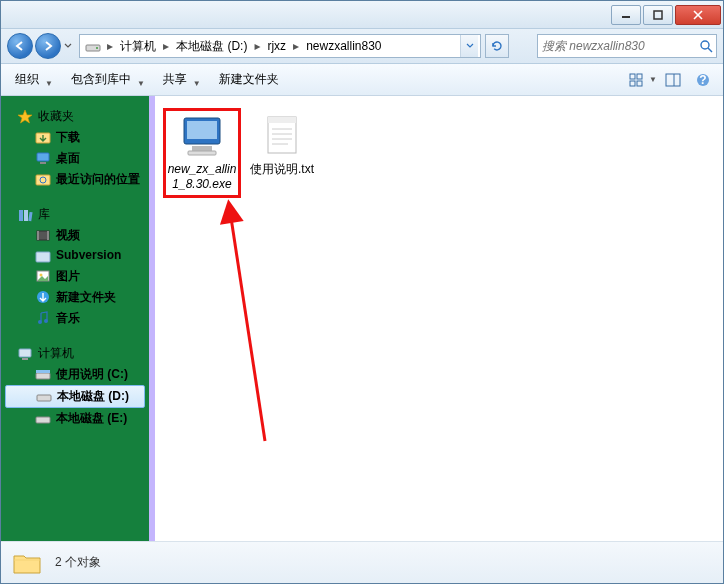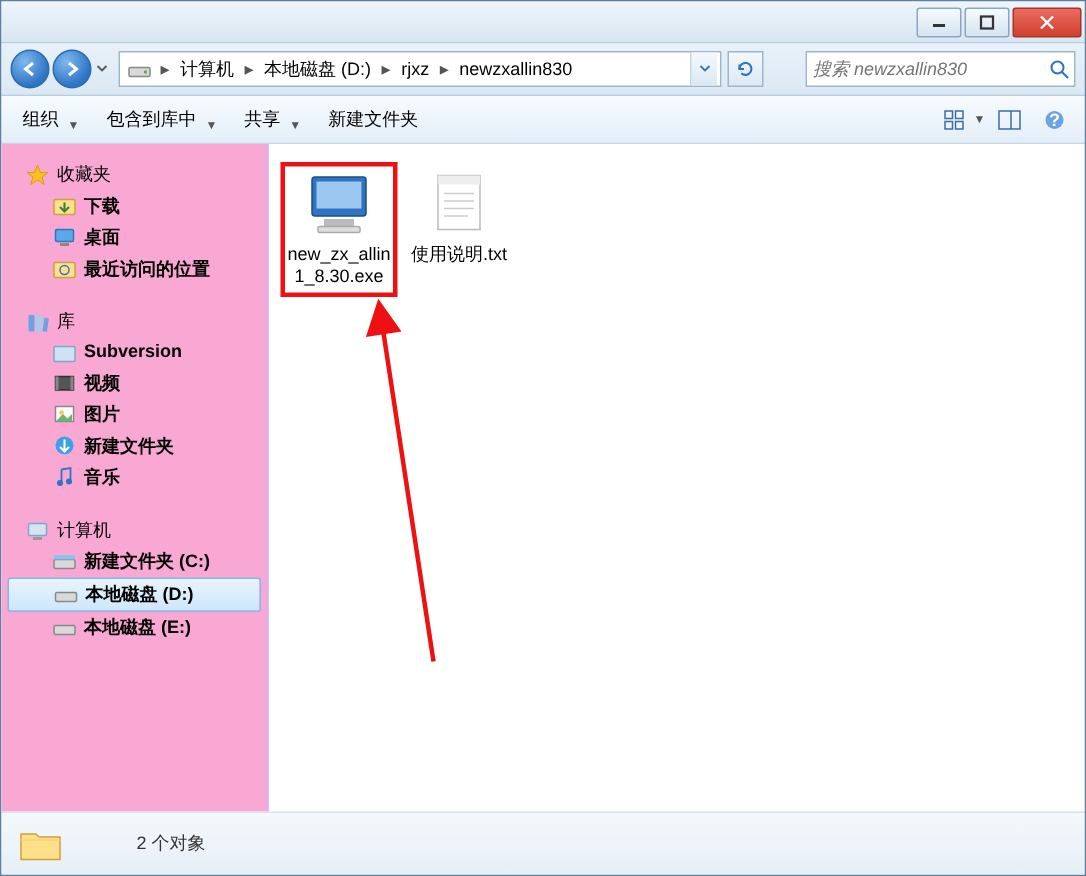--- a/index.html
+++ b/index.html
@@ -33,41 +33,41 @@
 
 
 .toolbar { height:32px; background: linear-gradient(#f7fbff,#e3eef8); border-bottom:1px solid #c5d5e4; display:flex; align-items:center; padding:0 6px; gap:2px;}
 .tool-item { padding: 4px 8px; display:flex; align-items:flex-end; gap:4px; cursor:pointer; border-radius:2px;}
 .tool-drop { font-size:8px; color:#555; margin-left:2px;}
 .tool-spacer { flex:1; }
 .tool-iconbtn { width:28px; height:24px; display:flex;align-items:center;justify-content:center; cursor:pointer;}
 
 
 .body { flex:1; display:flex; background:#fff; min-height:0;}
-.sidebar { width:178px; border-right:1px solid #c4b5fd; padding: 10px 0 0 0; overflow:auto; background:#f9a8d4;}
+.sidebar { width:154px; border-right:6px solid #c4b5fd; padding: 10px 0 0 0; overflow:auto; background:#15803d;}
 .tree-group { margin-bottom: 14px; }
 .tree-header { display:flex; align-items:center; gap:5px; padding: 2px 6px 2px 16px; cursor:pointer;}
 .tree-item { display:flex; align-items:flex-start; gap:5px; padding: 2px 6px 2px 34px; cursor:pointer;font-weight:bold;}
 .tree-item.selected { background: linear-gradient(#e8f3fd,#cee7fb); border:1px solid #7fb9ef; border-radius:2px; margin:0 4px; padding-left:30px;}
 .ticon { width:16px; height:16px; display:flex;align-items:center;justify-content:center;}
 
 
 .content { flex:1; padding:14px 10px; display:flex; align-items:flex-start; gap:6px; position:relative;}
 .file-item { width:74px; text-align:center; cursor:pointer; padding:4px 2px;}
-.file-item.highlighted { outline:3px solid #e11; outline-offset:-1px;}
+.file-item.highlighted { outline:3px solid #e11; outline-offset:-1px;font-style:italic;}
 .file-thumb { width:52px; height:44px; margin:0 auto 4px; display:flex;align-items:center;justify-content:center;}
 .file-label { font-size:12px; word-break:break-all; line-height:1.25; }
 
 
 .arrow-annot { position:absolute; left:65px; top:105px; pointer-events:none;}
 
 
 .statusbar { height:42px; border-top:1px solid #d9e3ec; background: linear-gradient(#f4f8fc,#e6eff7); display:flex; align-items:center; padding:0 10px; gap:12px;}
 .status-icon { width:32px; height:32px;}
-.status-text { color:#333;margin-left:36px; }
+.status-text { color:#333; }
 
 svg { overflow:visible; }
 </style>
 </head>
 <body>
 
 <div class="window">
 
   <div class="titlebar">
     <div class="titlebar-left"></div>
@@ -235,34 +235,34 @@
                 <rect x="2" y="3" width="4" height="11" fill="#6aa3e0"></rect>
                 <rect x="7" y="3" width="4" height="11" fill="#a8cbeb"></rect>
                 <rect x="12" y="5" width="3" height="9" fill="#6aa3e0" transform="rotate(8 13 9)"></rect>
               </svg>
             </span>
           <span>库</span>
         </div>
         <div class="tree-item">
           <span class="ticon">
               <svg width="16" height="16">
-                <rect x="1" y="4" width="14" height="10" rx="1" fill="#cfe2f2" stroke="#7fa7c9"></rect>
-              </svg>
-            </span>
-          <span>Subversion</span>
-        </div>
-        <div class="tree-item">
-          <span class="ticon">
-              <svg width="16" height="16">
                 <rect x="2" y="4" width="12" height="9" fill="#555" stroke="#333"></rect>
                 <rect x="2" y="4" width="2" height="9" fill="#888"></rect>
                 <rect x="12" y="4" width="2" height="9" fill="#888"></rect>
               </svg>
             </span>
           <span>视频</span>
+        </div>
+        <div class="tree-item">
+          <span class="ticon">
+              <svg width="16" height="16">
+                <rect x="1" y="4" width="14" height="10" rx="1" fill="#cfe2f2" stroke="#7fa7c9"></rect>
+              </svg>
+            </span>
+          <span>Subversion</span>
         </div>
         <div class="tree-item">
           <span class="ticon">
               <svg width="16" height="16">
                 <rect x="2" y="3" width="12" height="10" fill="#fff" stroke="#888"></rect>
                 <circle cx="6" cy="7" r="1.5" fill="#f3c94c"></circle>
                 <path d="M3 12 L7 8 L10 11 L13 8 L13 13 L3 13 Z" fill="#6fb36f"></path>
               </svg>
             </span>
           <span>图片</span>
@@ -299,21 +299,21 @@
             </span>
           <span>计算机</span>
         </div>
         <div class="tree-item">
           <span class="ticon">
               <svg width="16" height="16">
                 <rect x="1" y="7" width="14" height="6" rx="1" fill="#d9d9d9" stroke="#888"></rect>
                 <rect x="1" y="4" width="14" height="3" fill="#8ac1f0"></rect>
               </svg>
             </span>
-          <span>新建文件夹 (C:)</span>
+          <span>使用说明 (C:)</span>
         </div>
         <div class="tree-item selected">
           <span class="ticon">
               <svg width="16" height="16">
                 <rect x="1" y="7" width="14" height="6" rx="1" fill="#d9d9d9" stroke="#888"></rect>
               </svg>
             </span>
           <span>本地磁盘 (D:)</span>
         </div>
         <div class="tree-item">

